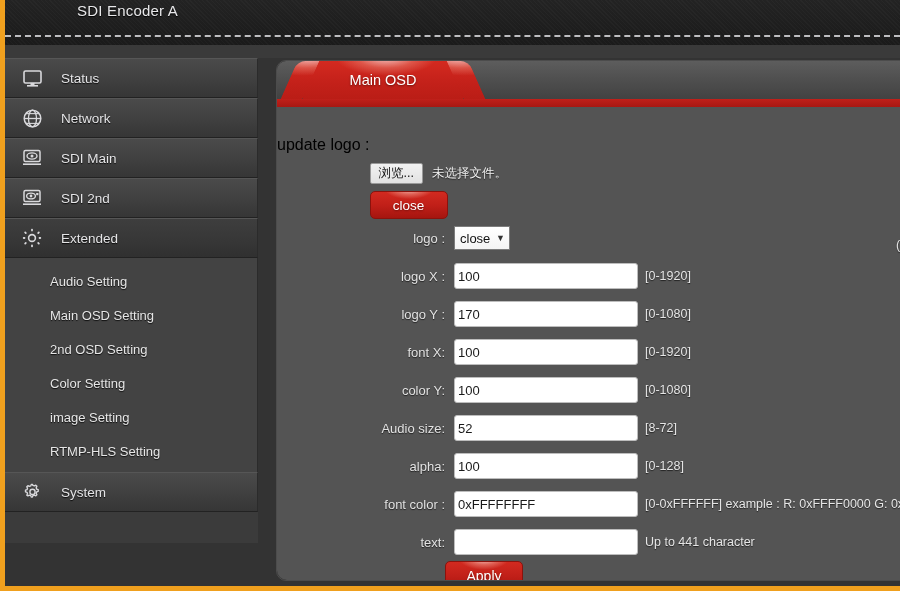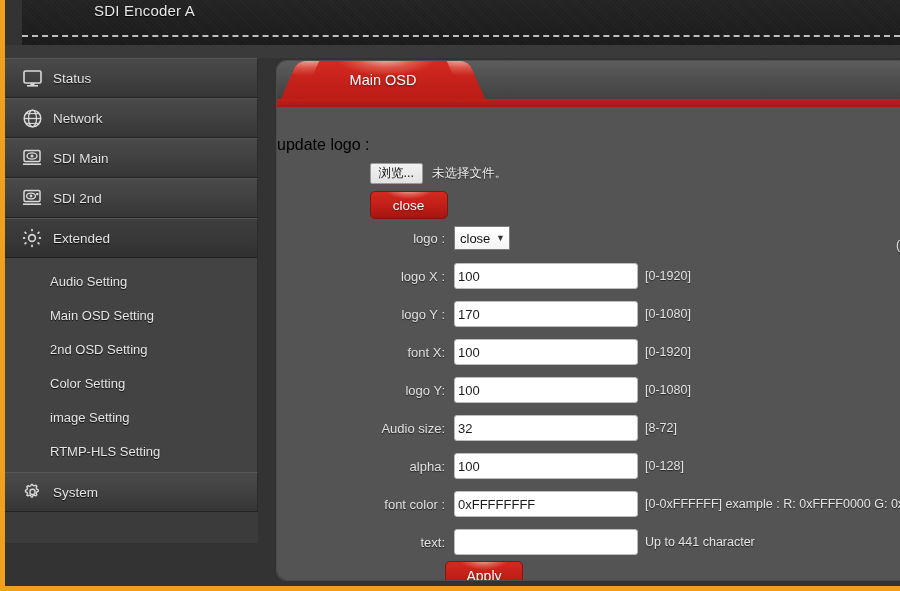--- a/index.html
+++ b/index.html
@@ -13,21 +13,21 @@
     position:absolute;left:0;top:0;width:900px;height:591px;
     box-sizing:border-box;
     border-left:5px solid #f0a01e;
     border-bottom:5px solid #f0a01e;
     background:#333333;
     overflow:hidden;
   }
 
   
   .header{
-    position:absolute;left:17px;top:0;right:0;height:58px;
+    position:absolute;left:0;top:0;right:0;height:58px;
     background:
       repeating-linear-gradient(45deg, rgba(255,255,255,0.022) 0 1px, rgba(0,0,0,0) 1px 3px),
       linear-gradient(180deg,#232323 0%,#1d1d1d 55%,#181818 100%);
     overflow:hidden;
   }
   .header-title{
     position:absolute;left:72px;top:2px;
     font-size:15px;color:#e8e8ea;letter-spacing:.2px;
     text-shadow:0 1px 1px #000;
     white-space:nowrap;
@@ -61,20 +61,21 @@
     background:linear-gradient(180deg,#3e3e3e 0%,#383838 50%,#303030 100%);
   }
   .nav-item .ico{
     width:26px;height:24px;margin-right:8px;
     display:flex;align-items:center;justify-content:center;
     flex:none;
   }
   .nav-item .lbl{
     font-size:13.5px;color:#e4e4e6;
     text-shadow:0 1px 1px rgba(0,0,0,.85);
+    margin-left:8px;
   }
   .sub-wrap{
     background:#434343;
     border-right:1px solid #2b2b2b;
     padding:6px 0 4px 0;
   }
   .sub-item{
     height:34px;display:flex;align-items:center;
     padding-left:45px;
     font-size:13px;color:#e6e6e6;
@@ -360,28 +361,28 @@
         <div class="hint">[0-1080]</div>
       </div>
 
       <div class="row">
         <div class="lab">font X:</div>
         <div class="field">100</div>
         <div class="hint">[0-1920]</div>
       </div>
 
       <div class="row">
-        <div class="lab">logo Y:</div>
+        <div class="lab">color Y:</div>
         <div class="field">100</div>
         <div class="hint">[0-1080]</div>
       </div>
 
       <div class="row">
         <div class="lab">Audio size:</div>
-        <div class="field">32</div>
+        <div class="field">52</div>
         <div class="hint">[8-72]</div>
       </div>
 
       <div class="row">
         <div class="lab">alpha:</div>
         <div class="field">100</div>
         <div class="hint">[0-128]</div>
       </div>
 
       <div class="row">

